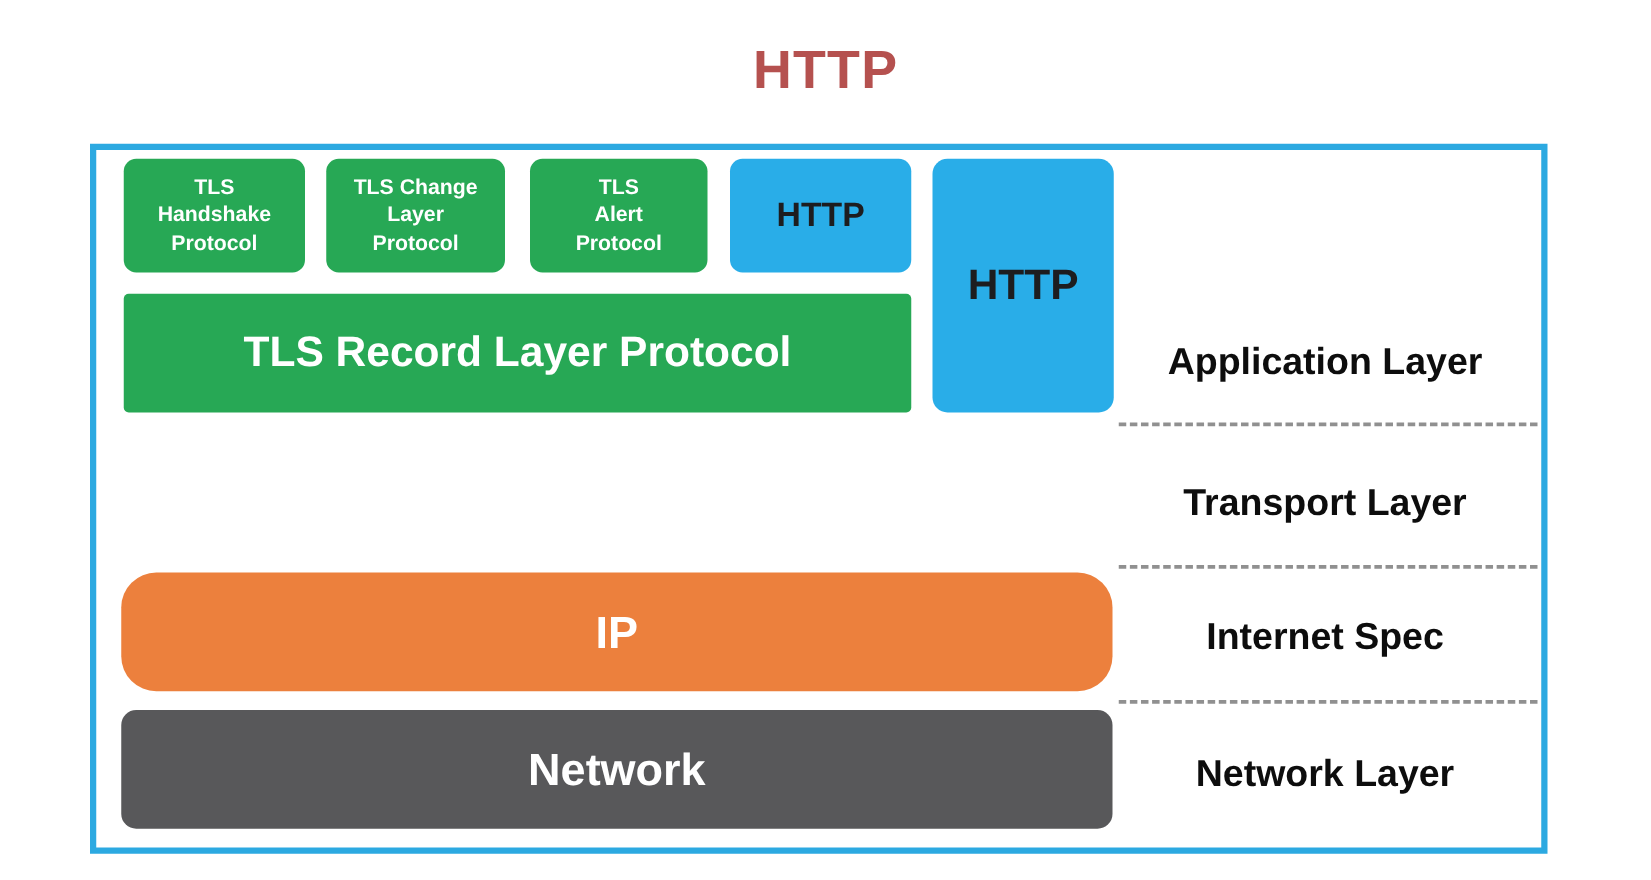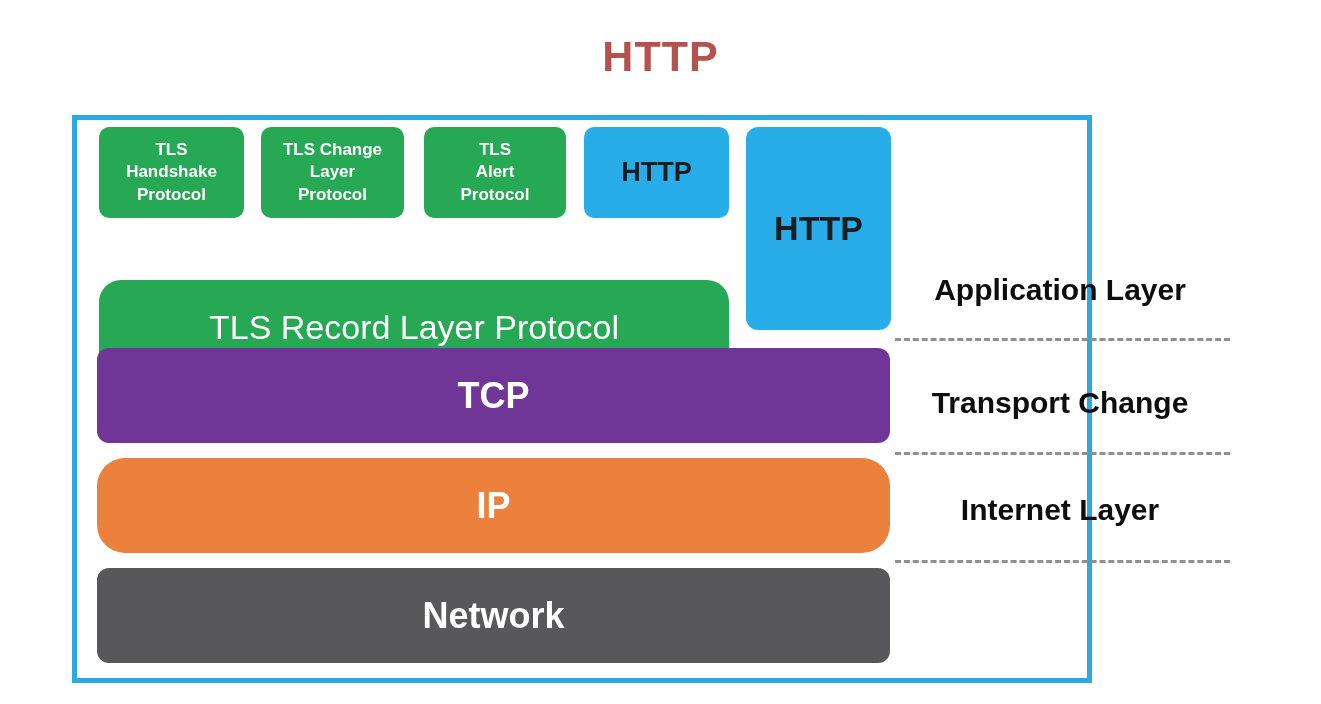--- a/index.html
+++ b/index.html
@@ -15,21 +15,21 @@
     top: 32px; left: 0; width: 1321px;
     text-align: center;
     font-size: 43px;
     font-weight: bold;
     letter-spacing: 1px;
     color: var(--title-red, #b5514f);
   }
   .outer-box {
     position: absolute;
     left: 72px; top: 115px;
-    width: 1020px; height: 568px;
+    width: 1166px; height: 568px;
     border: 5px solid var(--border-blue, #2ca9e1);
     background: #ffffff;
   }
   .abs { position: absolute; display: flex; align-items: center; justify-content: center; }
   .box {
     border-radius: 10px;
     color: var(--box-text-light, #ffffff);
     text-align: center;
   }
   .green  { background: var(--green, #27a855); }
@@ -44,21 +44,21 @@
     line-height: 1.3;
     white-space: pre-line;
   }
   .tls-small-1 { left: 22px;  top: 7px; width: 145px; height: 91px; }
   .tls-small-2 { left: 184px; top: 7px; width: 143px; height: 91px; }
   .tls-small-3 { left: 347px; top: 7px; width: 142px; height: 91px; }
 
   .http-small { left: 507px; top: 7px; width: 145px; height: 91px; font-size: 27px; font-weight: 600; }
   .http-tall  { left: 669px; top: 7px; width: 145px; height: 203px; font-size: 34px; font-weight: 600; border-radius: 12px; }
 
-  .tls-record { left: 22px; top: 115px; width: 630px; height: 95px; font-size: 34px; font-weight: normal; border-radius: 22px; margin-top: 45px; }
+  .tls-record { left: 22px; top: 115px; width: 630px; height: 95px; font-size: 34px; font-weight: bold; border-radius: 4px; }
 
   .bar { left: 20px; width: 793px; height: 95px; font-size: 36px; font-weight: bold; border-radius: 12px; }
   .bar-tcp     { top: 228px; }
   .bar-ip      { top: 338px; border-radius: 28px; }
   .bar-network { top: 448px; }
 
   .layer-label {
     left: 813px; width: 340px; height: 40px;
     font-size: 30px;
     font-weight: bold;
@@ -97,30 +97,30 @@
   <div class="abs box green tls-small tls-small-3">TLS
 Alert
 Protocol</div>
 
   <div class="abs box blue http-small">HTTP</div>
 
   <div class="abs box blue http-tall">HTTP</div>
 
   <div class="abs box green tls-record">TLS Record Layer Protocol</div>
 
-  <div class="abs box purple bar bar-tcp">TCP</div>
 
   <div class="abs box orange bar bar-ip">IP</div>
 
   <div class="abs layer-label label-application">Application Layer</div>
 
   <div class="abs box gray bar bar-network">Network</div>
 
-  <div class="abs layer-label label-transport">Transport Change</div>
+  <div class="abs layer-label label-transport">Transport Layer</div>
 
-  <div class="abs layer-label label-internet">Internet Layer</div>
+  <div class="abs layer-label label-internet">Internet Spec</div>
 
+  <div class="abs layer-label label-network">Network Layer</div>
 
   <div class="layer-divider divider-1"></div>
   <div class="layer-divider divider-2"></div>
   <div class="layer-divider divider-3"></div>
 
 </div>
 
 </body></html>

